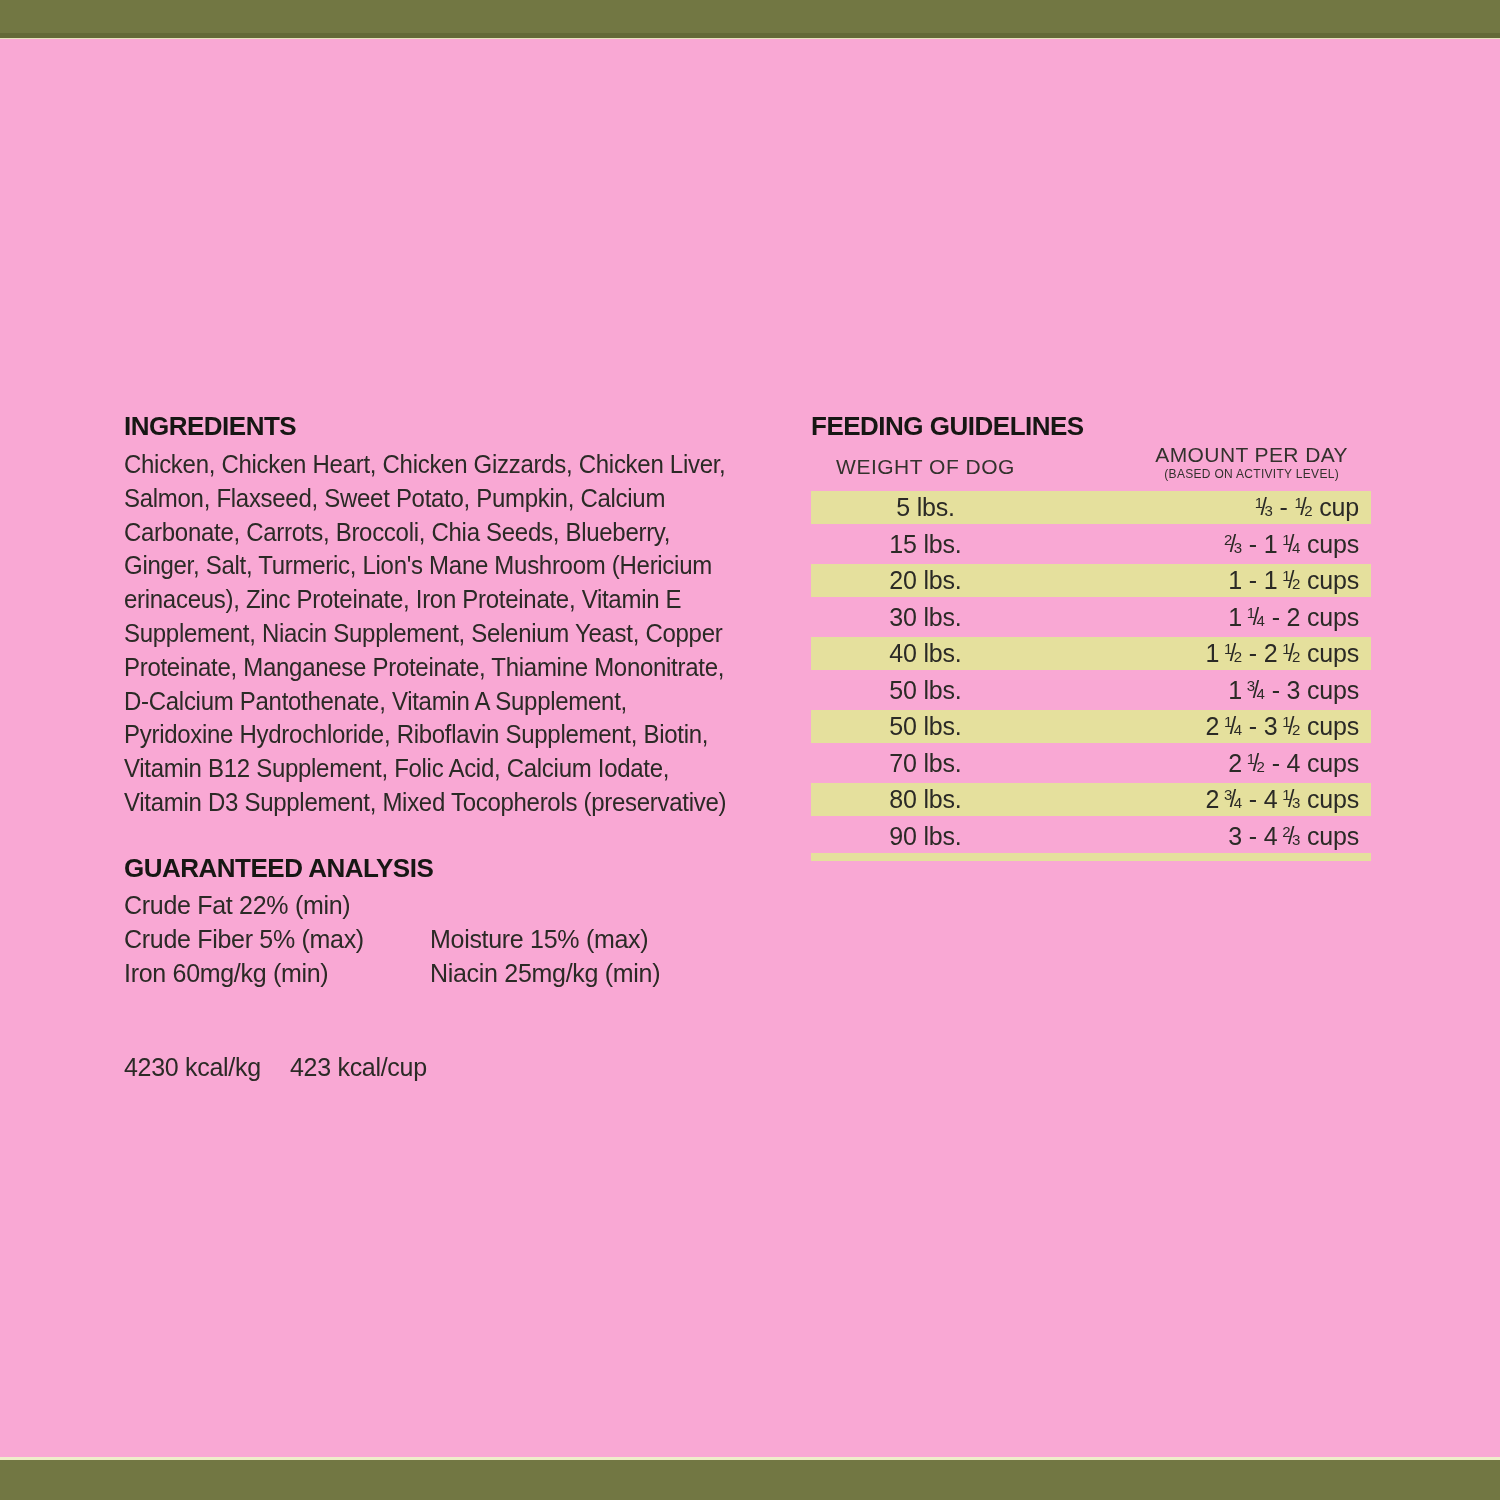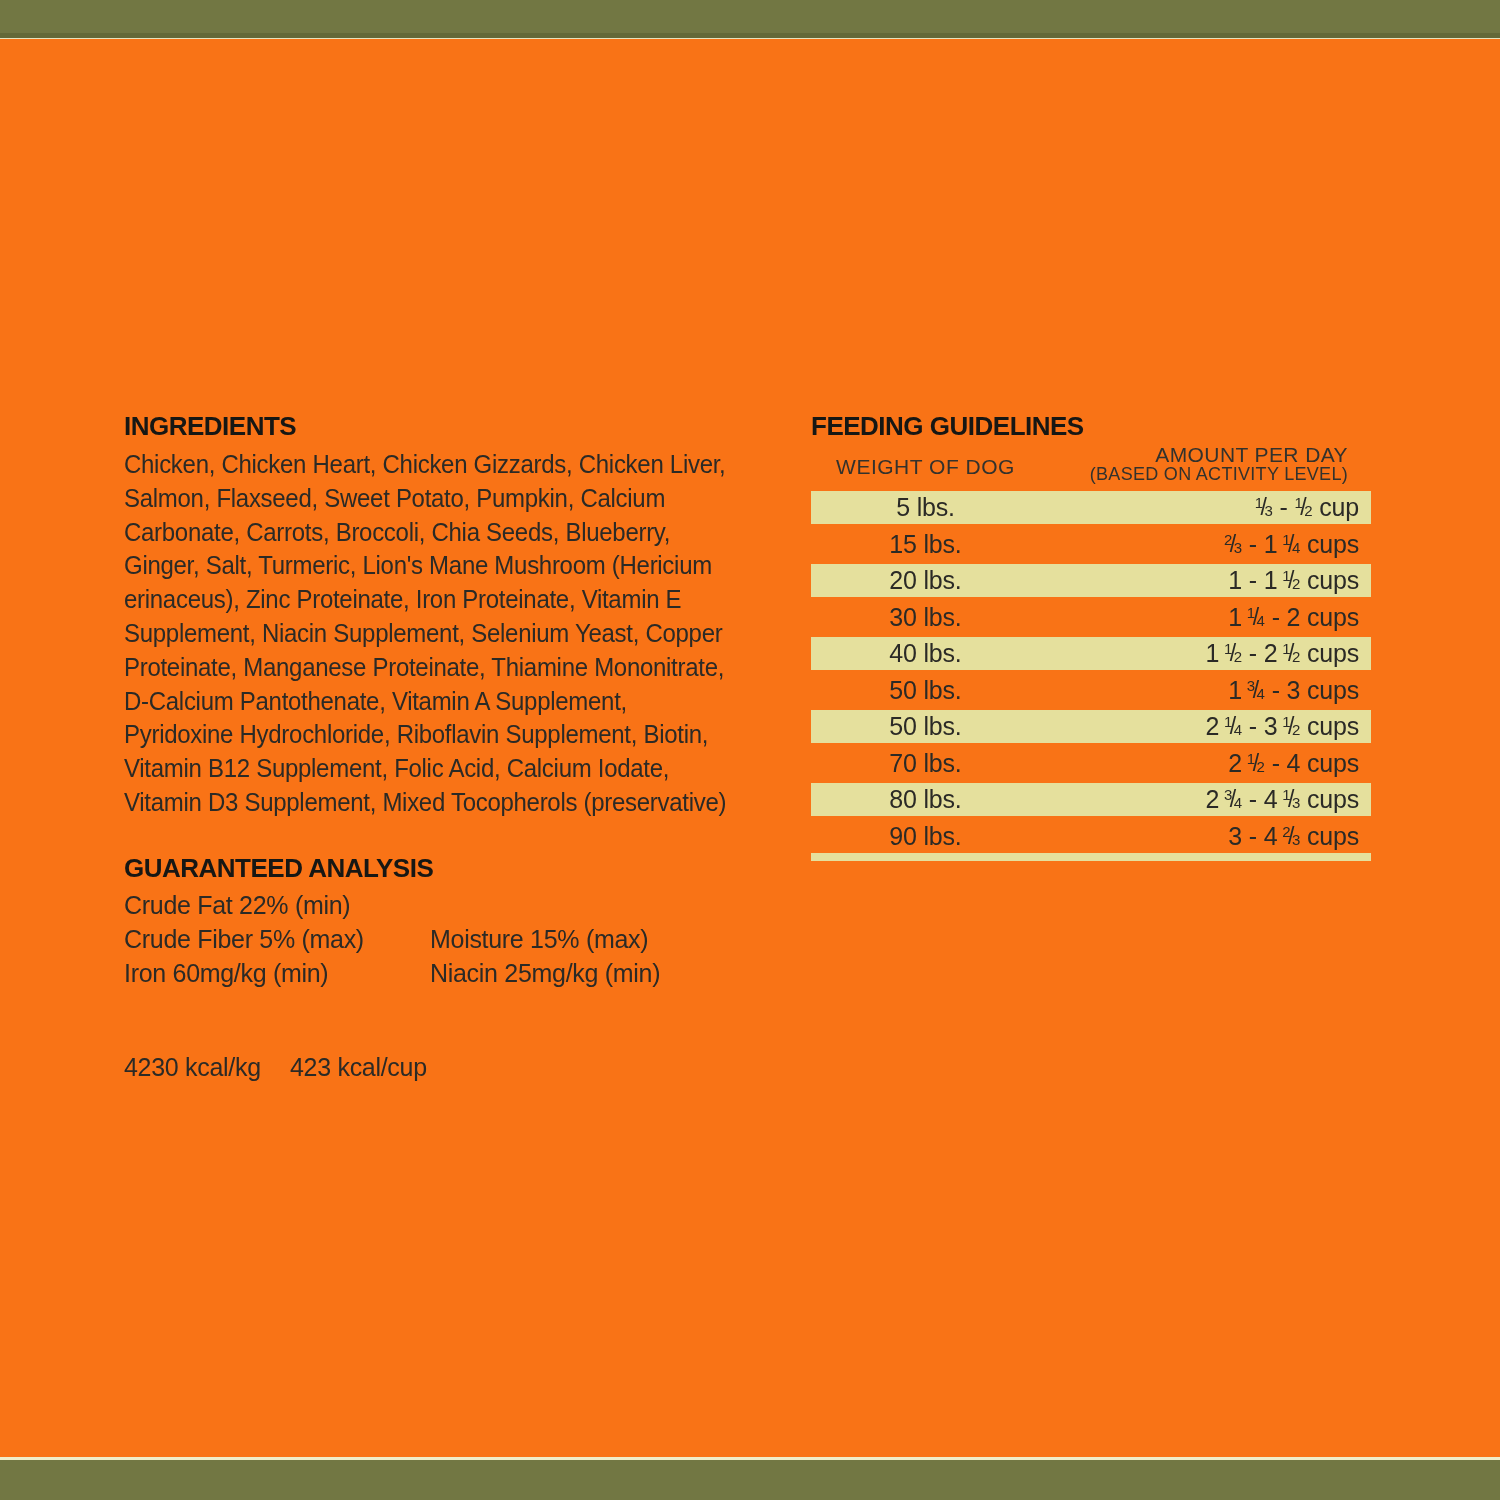--- a/index.html
+++ b/index.html
@@ -1,17 +1,17 @@
 <!DOCTYPE html>
 <html><head>
 <meta charset="utf-8">
 <style>
   html,body{margin:0;padding:0;}
   body{font-family:"Liberation Sans","DejaVu Sans",sans-serif;}
-  .canvas{position:relative;width:1500px;height:1500px;background:#f97316;overflow:hidden;color:#2b2a26;}
+  .canvas{position:relative;width:1500px;height:1500px;background:#f9a8d4;overflow:hidden;color:#2b2a26;}
 
   
   .bar-top{position:absolute;left:0;top:0;width:1500px;height:38px;background:#727743;
            box-shadow:inset 0 -5px 0 rgba(40,45,10,.18);border-bottom:1px solid #e6e3bd;}
   .bar-bottom{position:absolute;left:0;bottom:0;width:1500px;height:40px;background:#727743;
            border-top:3px solid #efedca;box-sizing:content-box;}
 
   
   .hd{position:absolute;font-weight:700;font-size:26px;line-height:26px;letter-spacing:-.5px;color:#171714;white-space:nowrap;}
 
@@ -25,23 +25,23 @@
   .ga-left{width:306px;}
   .ga-right{flex:1;}
 
   
   .cal-vals{position:absolute;left:124px;top:1051px;font-size:25px;line-height:33.8px;letter-spacing:-.3px;white-space:nowrap;}
   .cal-cup{position:absolute;left:166px;top:0;}
 
   
   .fg-colhead-weight{position:absolute;left:811px;top:455px;width:229px;text-align:center;
                      font-size:21px;letter-spacing:.5px;color:#33322d;white-space:nowrap;}
-  .fg-colhead-amount{position:absolute;right:152px;top:444px;text-align:right;color:#33322d;white-space:nowrap;}
+  .fg-colhead-amount{position:absolute;right:152px;top:444px;text-align:center;color:#33322d;white-space:nowrap;}
   .fg-colhead-amount .l1{font-size:21px;line-height:21px;letter-spacing:.4px;}
-  .fg-colhead-amount .l2{font-size:18px;line-height:19px;letter-spacing:.3px;}
+  .fg-colhead-amount .l2{font-size:12px;line-height:19px;letter-spacing:.3px;}
 
   .fg-rows{position:absolute;left:811px;top:491px;width:560px;}
   .fg-row{display:flex;height:36.5px;font-size:25px;letter-spacing:-.2px;}
   .fg-row>div{line-height:33px;height:33px;}
   .fg-row.hl{background:linear-gradient(#e5e09d,#e5e09d) top/100% 33px no-repeat;}
   .fg-w{width:229px;text-align:center;}
   .fg-a{flex:1;text-align:right;padding-right:12px;white-space:nowrap;}
 
   .fg-rule{position:absolute;left:811px;top:853px;width:560px;height:8px;background:#e5e09d;}
 

